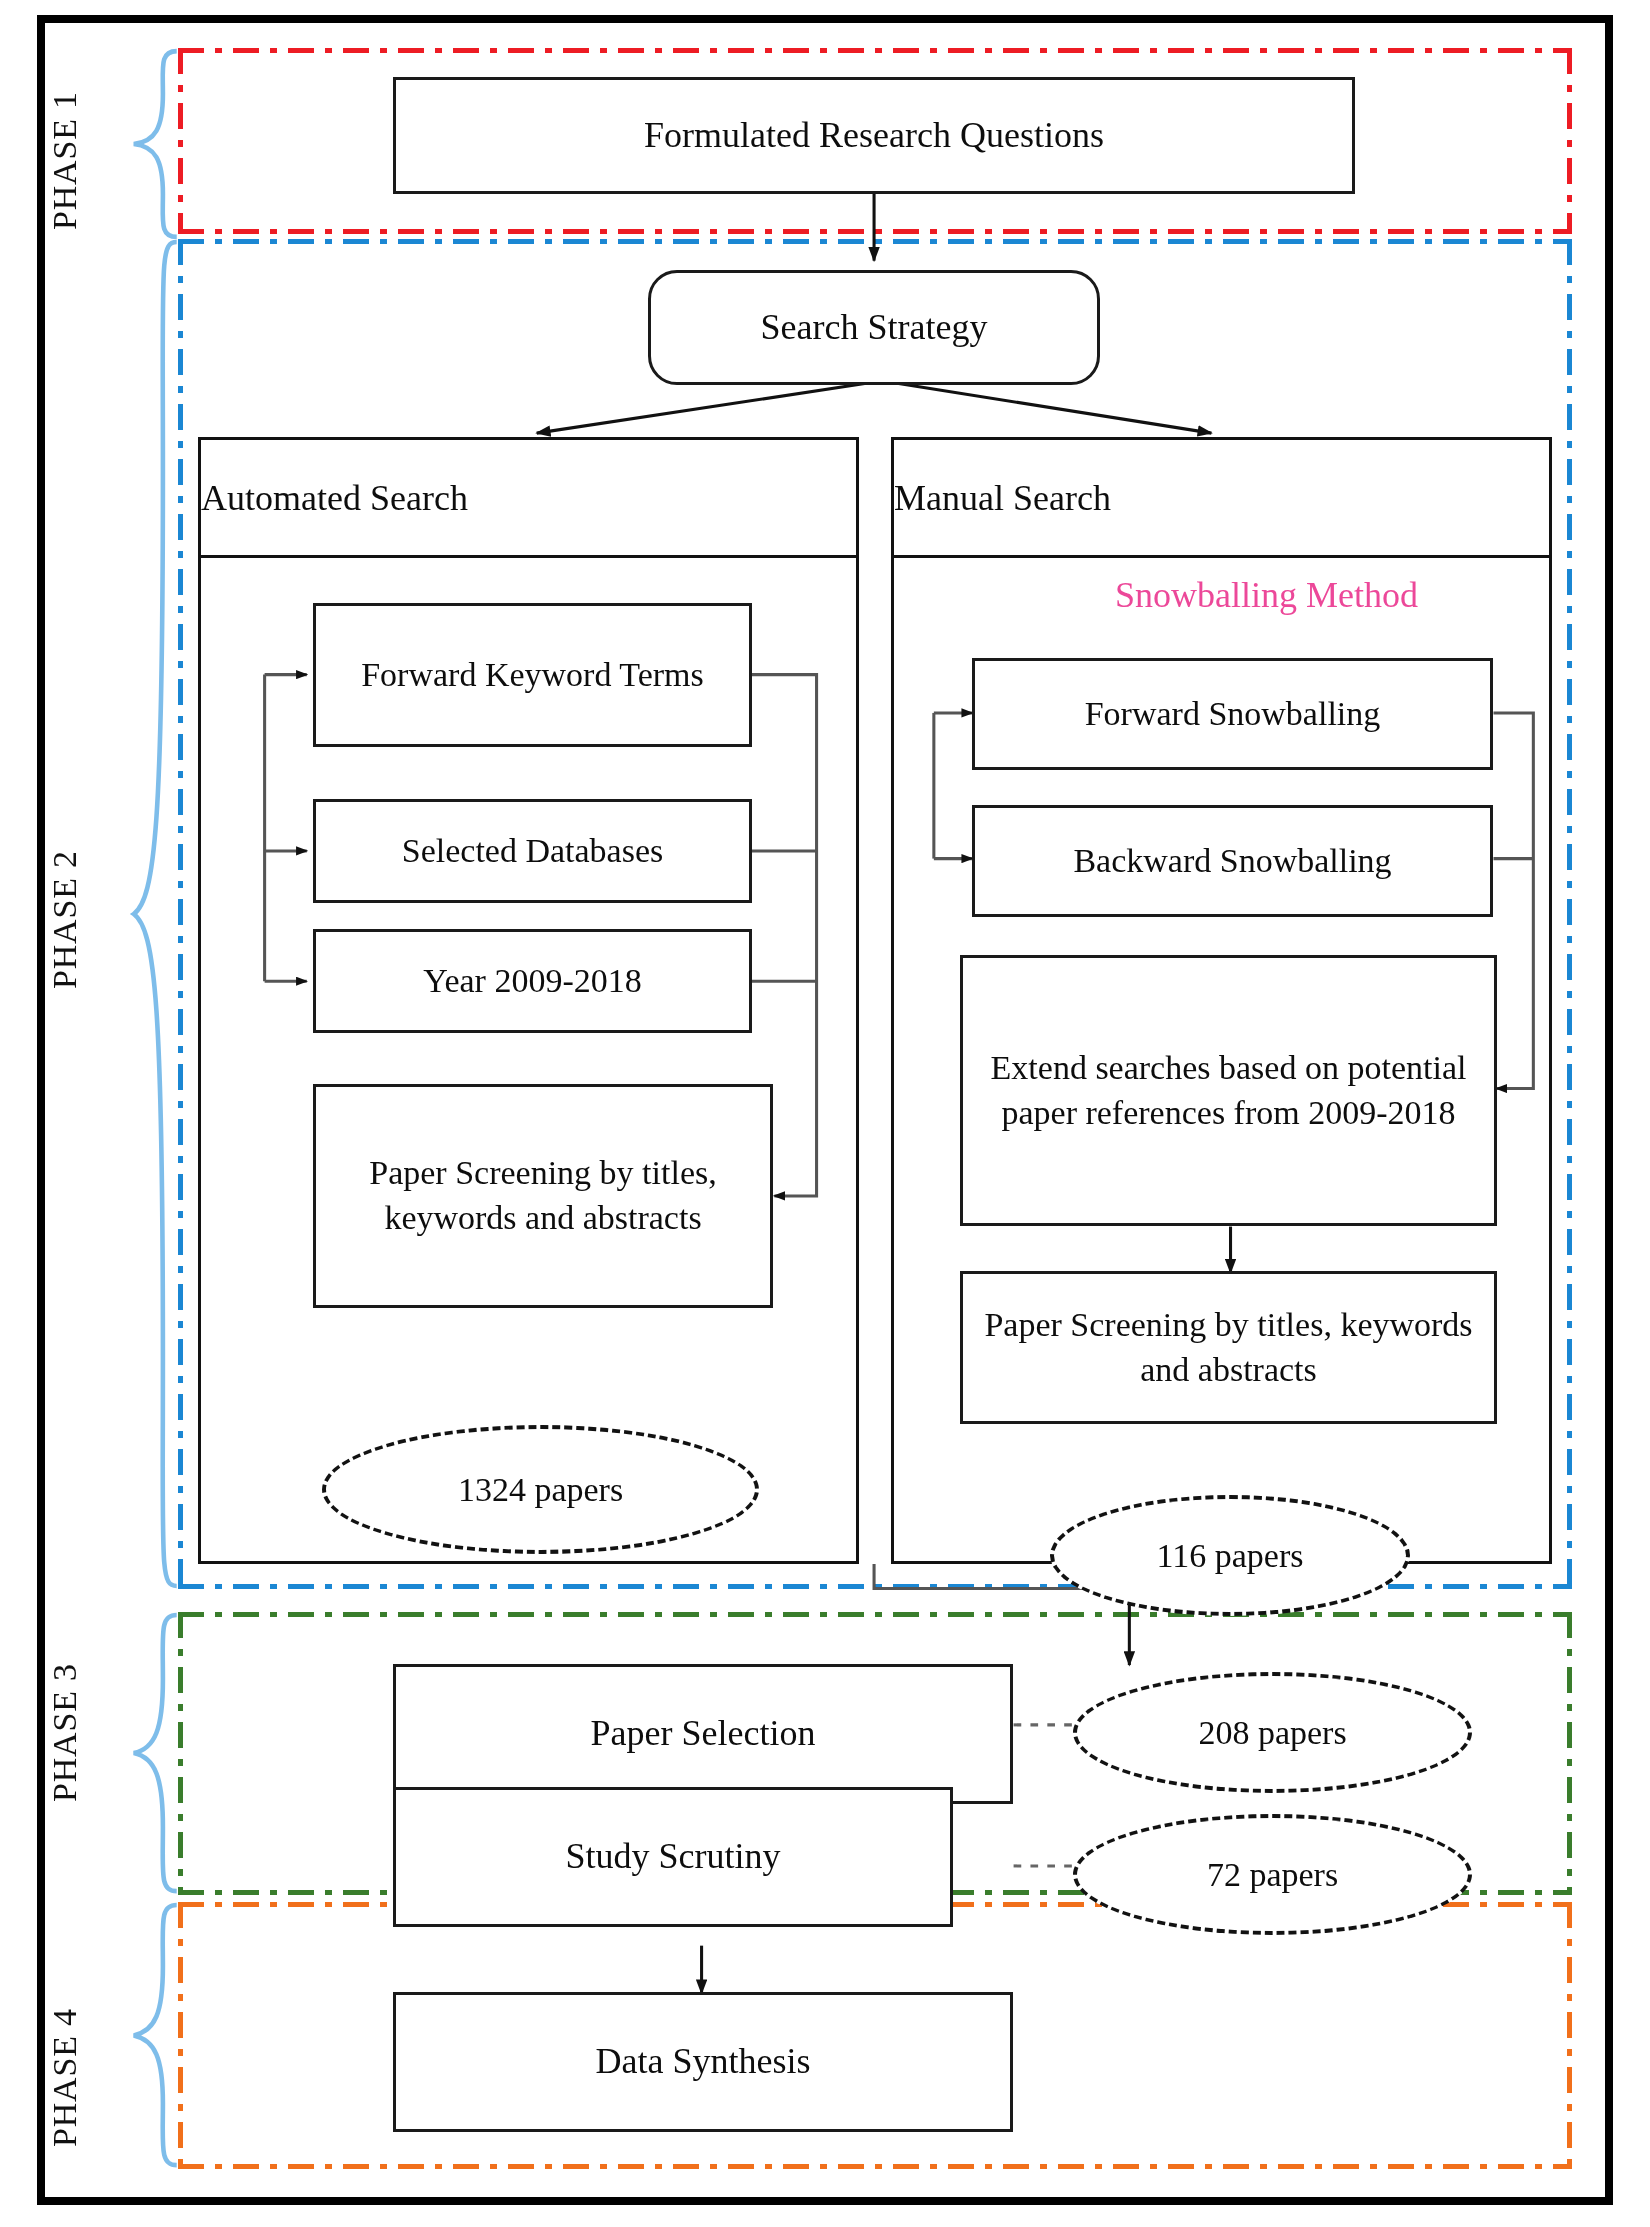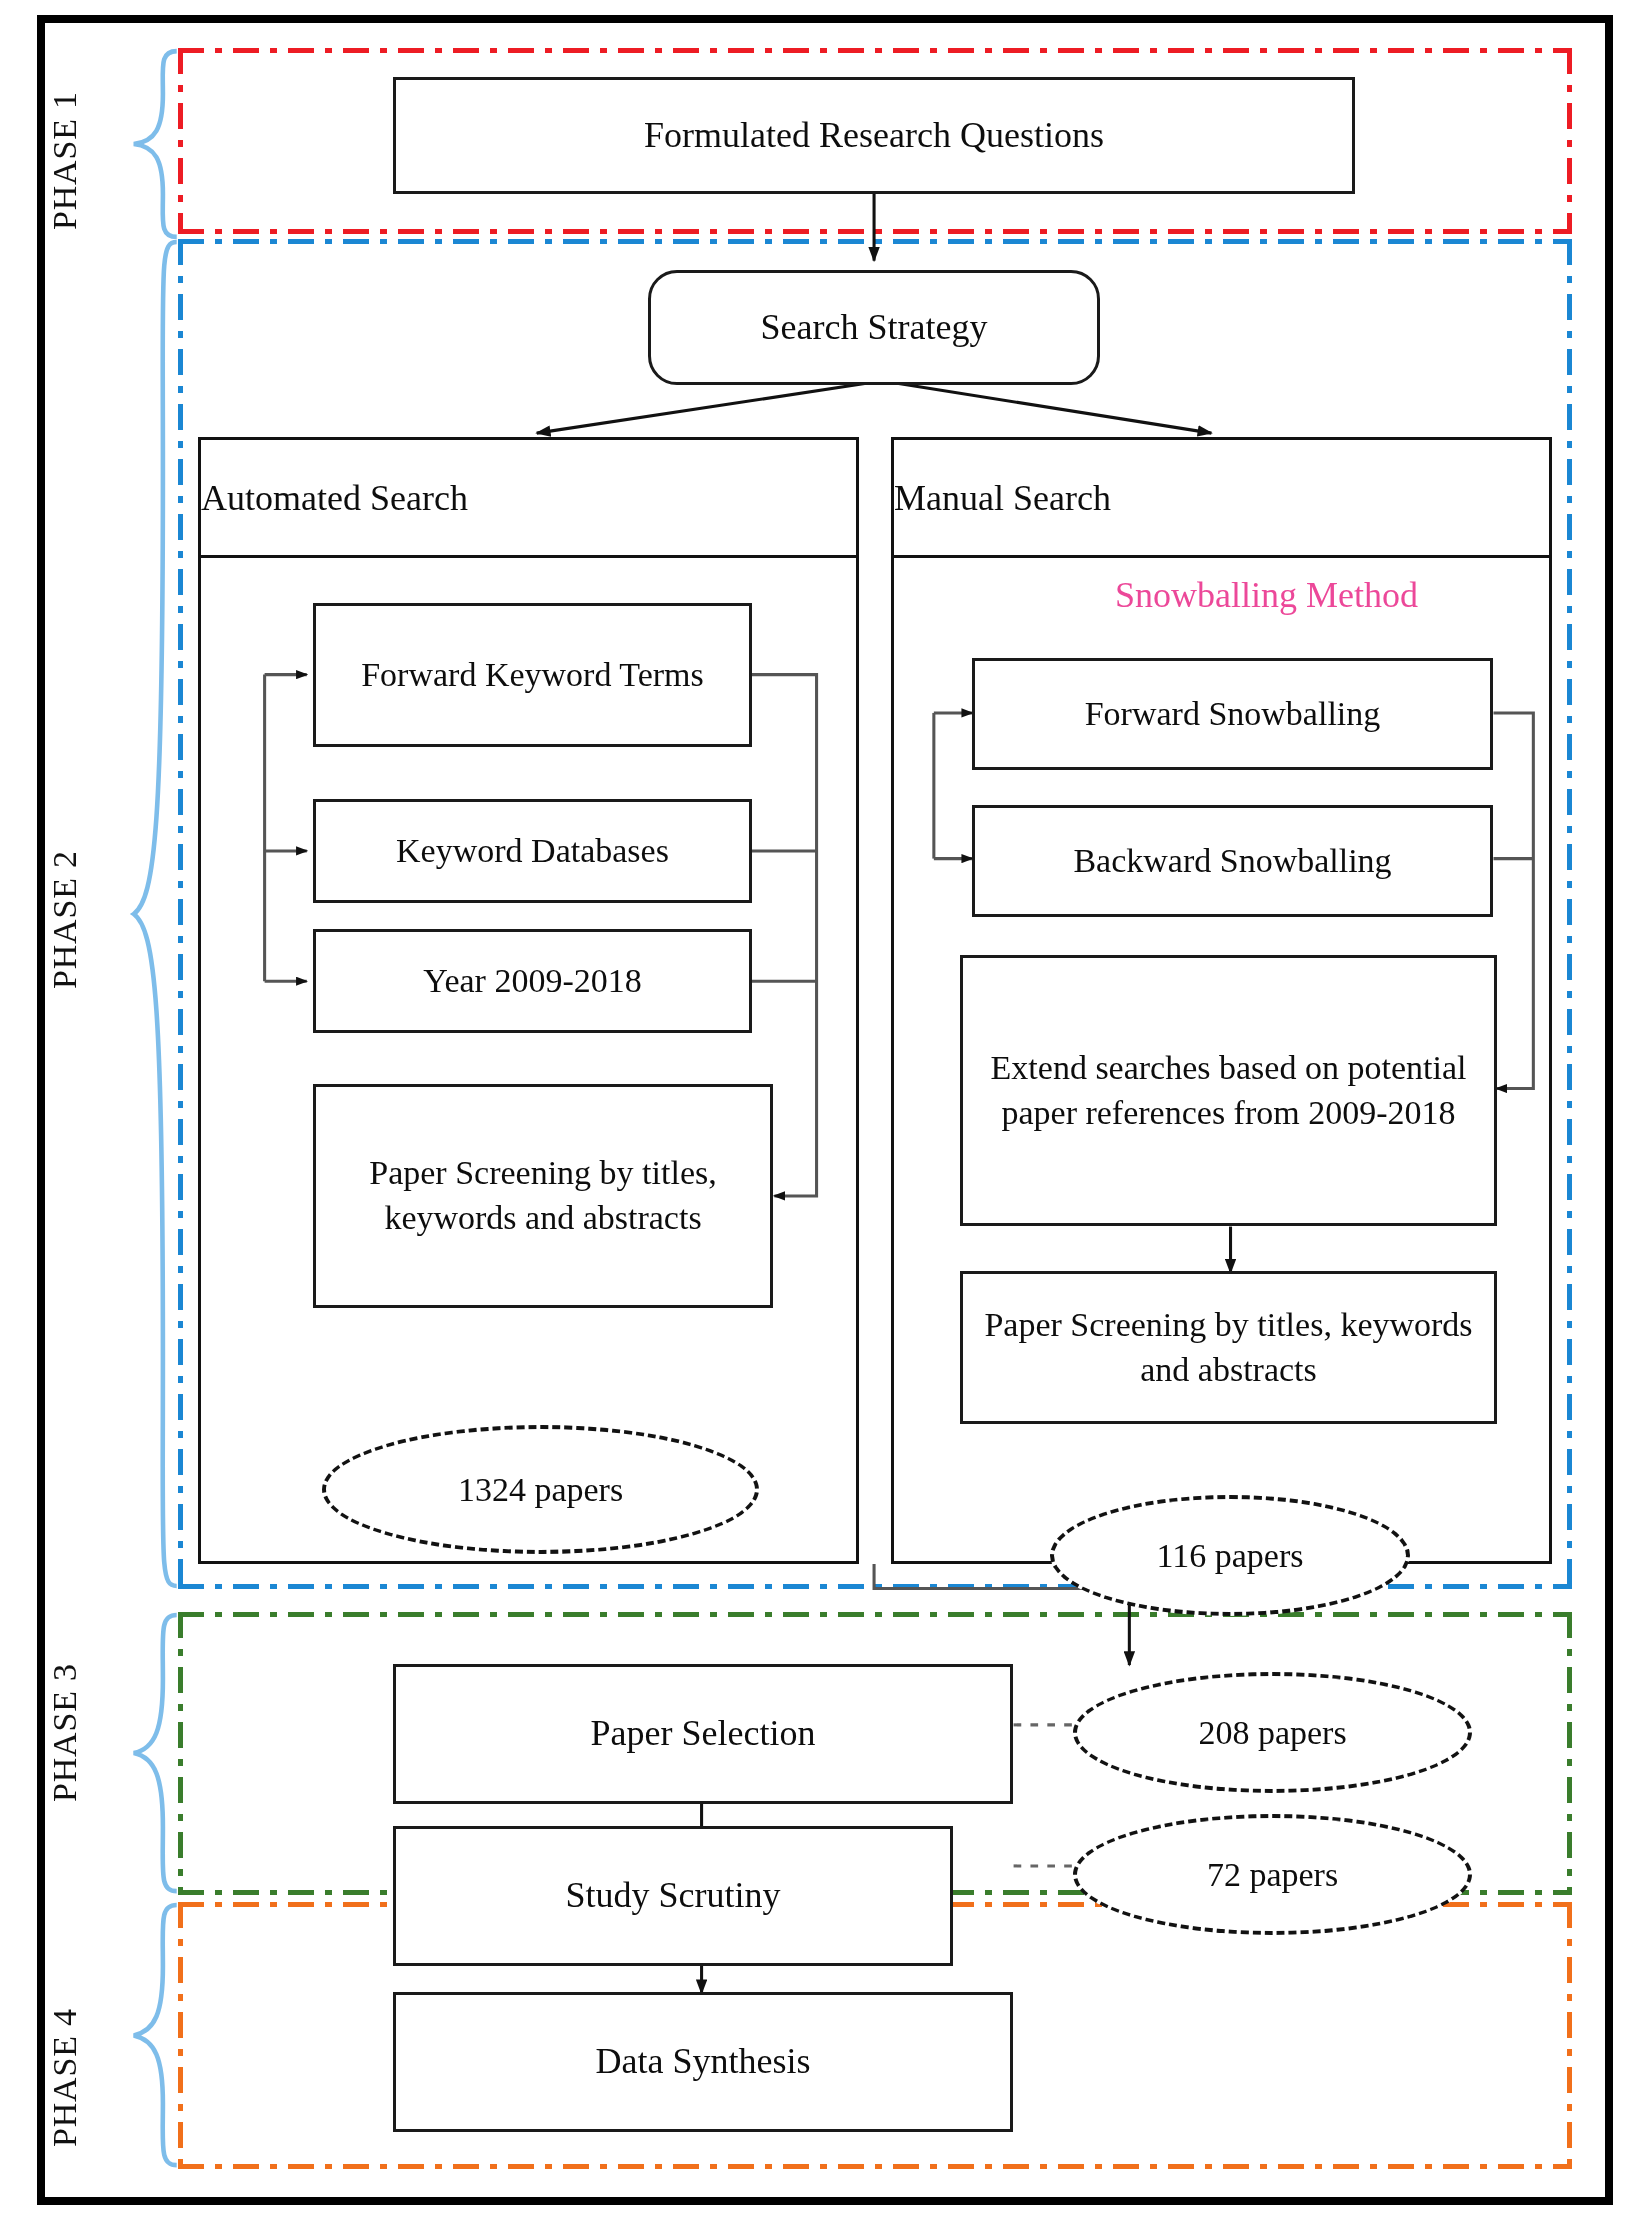--- a/index.html
+++ b/index.html
@@ -231,21 +231,21 @@
   <div class="group-box" style="left:198px; top:437px; width:661px; height:1127px;">
     <div class="group-header t-46" style="height:115px;">
       <span>Automated Search</span>
     </div>
   </div>
 
   <div class="node t-42" style="left:313px; top:603px; width:439px; height:144px;">
     <span class="txt">Forward Keyword Terms</span>
   </div>
   <div class="node t-42" style="left:313px; top:799px; width:439px; height:104px;">
-    <span class="txt">Keyword Databases</span>
+    <span class="txt">Selected Databases</span>
   </div>
   <div class="node t-42" style="left:313px; top:929px; width:439px; height:104px;">
     <span class="txt">Year 2009-2018</span>
   </div>
   <div class="node t-42" style="left:313px; top:1084px; width:460px; height:224px;">
     <span class="txt">Paper Screening by titles, keywords and abstracts</span>
   </div>
   <div class="ellipse t-42" style="left:322px; top:1425px; width:437px; height:129px;">
     <span>1324 papers</span>
   </div>
@@ -275,21 +275,21 @@
     <span>116 papers</span>
   </div>
 
   <div class="node thick t-46" style="left:393px; top:1664px; width:620px; height:140px;">
     <span class="txt">Paper Selection</span>
   </div>
   <div class="ellipse t-42" style="left:1073px; top:1672px; width:399px; height:121px;">
     <span>208 papers</span>
   </div>
 
-  <div class="node thick t-46" style="left:393px; top:1826px; width:560px; height:140px;">
+  <div class="node thick t-46" style="left:393px; top:1787px; width:560px; height:140px;">
     <span class="txt">Study Scrutiny</span>
   </div>
   <div class="ellipse t-42" style="left:1073px; top:1814px; width:399px; height:121px;">
     <span>72 papers</span>
   </div>
 
   <div class="node thick t-46" style="left:393px; top:1992px; width:620px; height:140px;">
     <span class="txt">Data Synthesis</span>
   </div>
 

